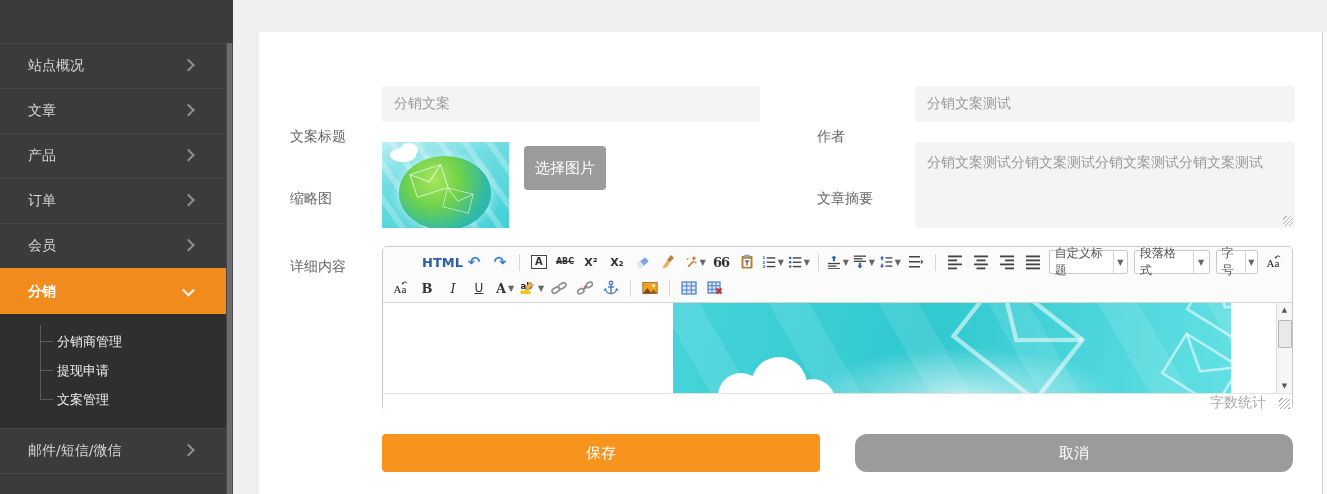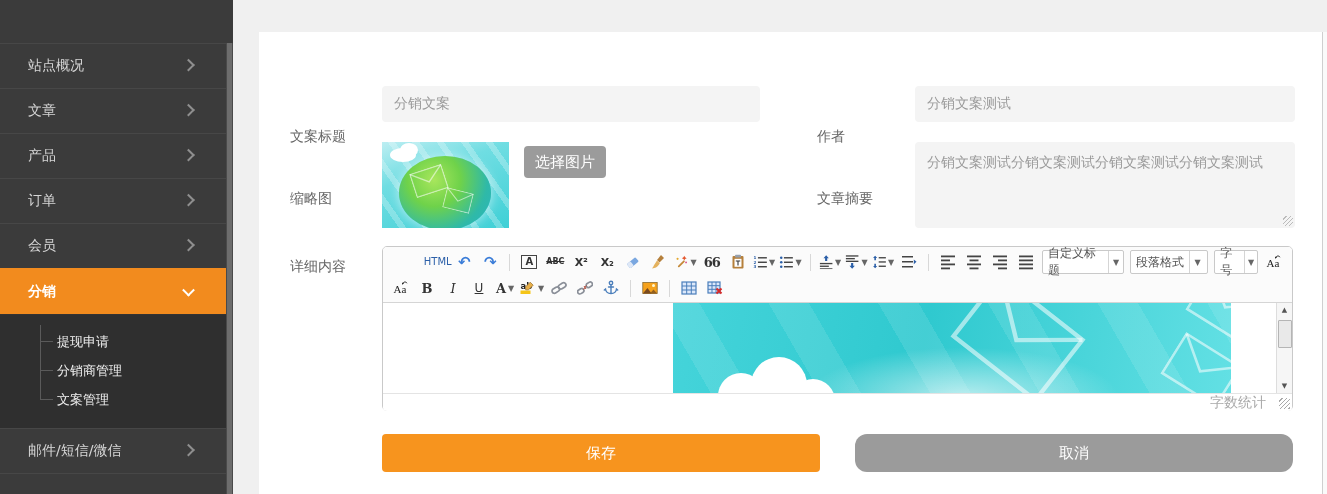--- a/index.html
+++ b/index.html
@@ -60,21 +60,21 @@
   .editor{position:absolute;left:123px;top:214px;width:911px;height:165px;border:1px solid #c9c9c9;
           border-radius:5px;background:#fff;box-sizing:border-box;}
   .toolbar{height:56px;background:#fbfbfb;border-bottom:1px solid #d5d5d5;border-radius:4px 4px 0 0;
            padding:2px 6px;box-sizing:border-box;}
   .trow{height:26px;display:flex;align-items:center;gap:2px;}
   .tbtn{height:22px;min-width:22px;display:flex;align-items:center;justify-content:center;
         border-radius:2px;cursor:pointer;padding:0 1px;}
   .tsep{width:1px;height:17px;background:#d8d8d8;margin:0 5px;}
   .ic{width:16px;height:16px;display:block;}
   .tg{display:block;line-height:1;color:#333;}
-  .tg.html{font-size:10px;font-weight:normal;color:#2b5fa8;margin-left:36px;}
+  .tg.html{font-size:13px;font-weight:bold;color:#2b5fa8;margin-left:36px;}
   .tg.undo,.tg.redo{font-size:15px;font-weight:bold;color:#3b7dd8;}
   .tg.boxa{font-size:10px;font-weight:bold;border:1px solid #444;padding:1px 3px;}
   .tg.strike{font-size:8px;font-weight:bold;text-decoration:line-through;}
   .tg.supsub{font-size:11px;font-weight:bold;}
   .tg.quote{font-family:"DejaVu Serif","Liberation Serif",serif;font-weight:bold;font-size:13px;letter-spacing:-1px;}
   .tg.b{font-family:"DejaVu Serif","Liberation Serif",serif;font-weight:bold;font-size:13px;}
   .tg.i{font-family:"DejaVu Serif","Liberation Serif",serif;font-style:italic;font-size:13px;}
   .tg.u{font-size:12px;text-decoration:underline;}
   .tg.serifA{font-family:"DejaVu Serif","Liberation Serif",serif;font-weight:600;font-size:13px;}
   .dd{font-size:8px;color:#666;margin-left:2px;}
@@ -270,22 +270,22 @@
       </div>
       <div class="sb-item">
         <span>会员</span>
         <span class="chev"></span>
       </div>
       <div class="sb-item active">
         <span>分销</span>
         <span class="chev down"></span>
       </div>
       <div class="sb-sub">
+        <div class="sb-subitem">分销商管理</div>
         <div class="sb-subitem">提现申请</div>
-        <div class="sb-subitem">分销商管理</div>
         <div class="sb-subitem">文案管理</div>
       </div>
       <div class="sb-item">
         <span>邮件/短信/微信</span>
         <span class="chev"></span>
       </div>
       <div class="sb-bottom"></div>
     </nav>
   <div class="sb-scrollbar">
     <div class="sb-thumb"></div>
@@ -308,21 +308,21 @@
     <svg class="env-svg" style="left:30px;top:26px;width:34px;height:26px;transform:rotate(-18deg);">
         <use href="#i-env"></use>
       </svg>
     <svg class="env-svg" style="left:62px;top:48px;width:28px;height:21px;transform:rotate(14deg);">
         <use href="#i-env"></use>
       </svg>
     <div class="cloud c1"></div>
     <div class="cloud c2"></div>
   </div>
 
-  <button class="gray-btn" style="left:265px;top:114px;width:82px;height:32px;">选择图片</button>
+  <button class="gray-btn" style="left:265px;top:114px;width:82px;height:44px;">选择图片</button>
 
   <div class="flabel" style="left:558px;top:158px;">文章摘要</div>
   <div class="ftext-wrap" style="left:656px;top:110px;width:380px;height:86px;">
     <textarea class="ftext" style="">分销文案测试分销文案测试分销文案测试分销文案测试</textarea>
   </div>
 
   <div class="flabel" style="left:31px;top:226px;">详细内容</div>
 
   <div class="editor">
     <div class="toolbar">

